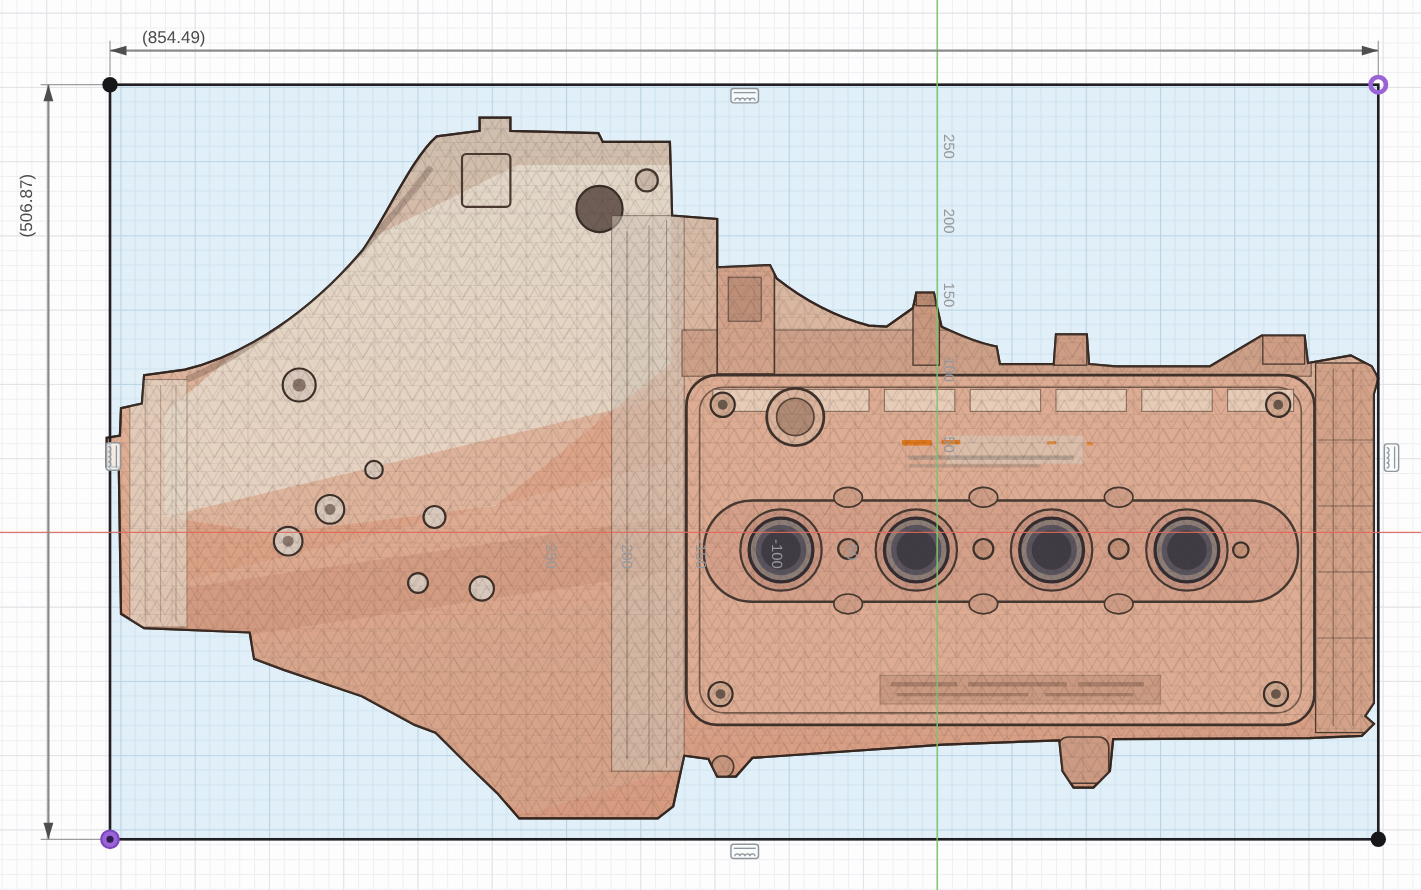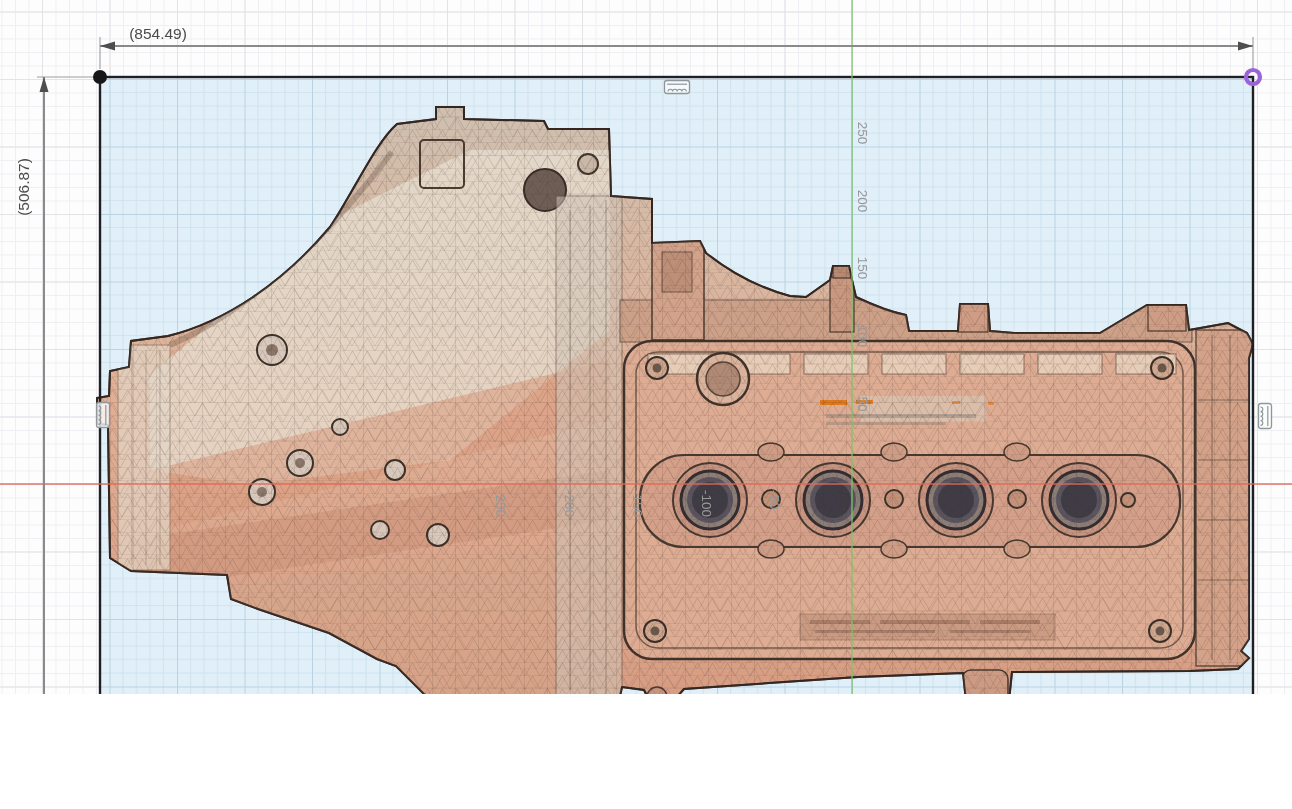--- a/index.html
+++ b/index.html
@@ -1,18 +1,18 @@
 <!DOCTYPE html>
 <html><head>
 <meta charset="utf-8">
 <style>
   html,body{margin:0;padding:0;background:#ffffff;}
   .canvas{
     position:relative;
-    width:1292px;height:694px;
+    width:1292px;height:809px;
     overflow:hidden;
     font-family:"Liberation Sans", sans-serif;
     background-color:#fdfdfe;
     background-image:
       linear-gradient(#e2e2e7 1px, transparent 1px),
       linear-gradient(90deg,#e2e2e7 1px, transparent 1px),
       linear-gradient(#efeff3 1px, transparent 1px),
       linear-gradient(90deg,#efeff3 1px, transparent 1px);
     background-size:67.5px 67.5px,67.5px 67.5px,13.5px 13.5px,13.5px 13.5px;
     background-position:42px 11.5px,42px 11.5px,1.5px 11.5px,1.5px 11.5px;

